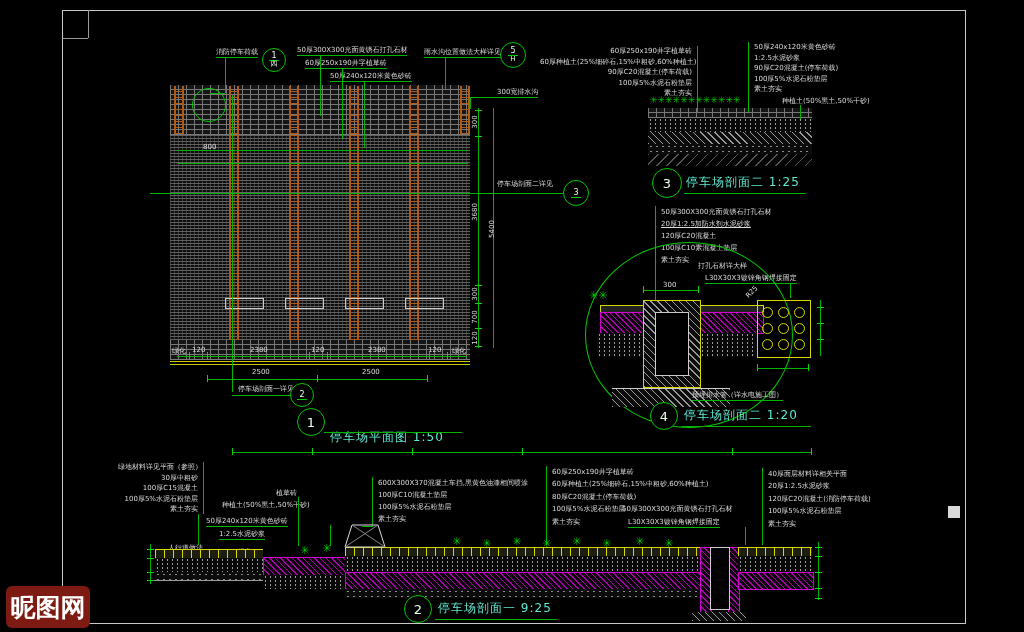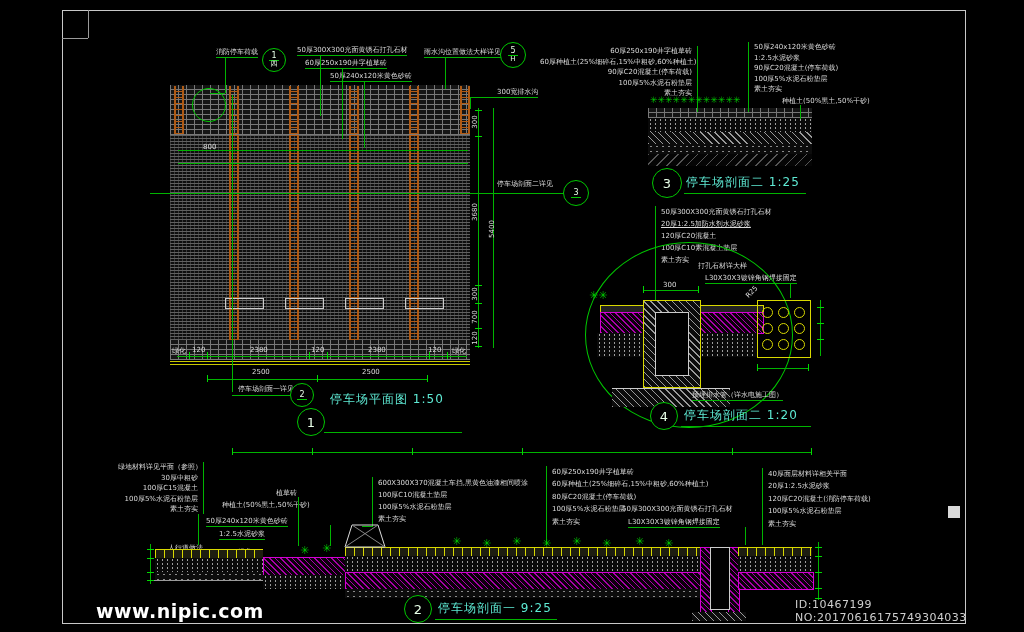--- a/index.html
+++ b/index.html
@@ -177,21 +177,21 @@
   </div>
   <div class="vl" style="left:445px;top:57px;height:32px;"></div>
 
   <div class="t ul" style="left:497px;top:88px;">300宽排水沟</div>
   <div class="hl" style="left:470px;top:97px;width:27px;"></div>
   <div class="vl" style="left:470px;top:97px;height:12px;"></div>
 
   <div class="bub" style="left:297px;top:408px;width:26px;height:26px;">
       <span>1</span>
     </div>
-  <div class="tt" style="left:330px;top:391px;">停车场平面图 1:50</div>
+  <div class="tt" style="left:330px;top:429px;">停车场平面图 1:50</div>
   <div class="hl" style="left:324px;top:432px;width:138px;"></div>
 
   <div class="plant sm" style="left:650px;top:96px;">✳✳✳✳✳✳✳✳✳✳✳✳</div>
   <div class="hatch-grid" style="left:648px;top:108px;width:164px;height:10px;"></div>
   <div class="speck" style="left:648px;top:118px;width:164px;height:14px;"></div>
   <div class="diag" style="left:648px;top:132px;width:164px;height:12px;"></div>
   <div class="dots" style="left:648px;top:144px;width:164px;height:10px;"></div>
   <div class="earth" style="left:648px;top:154px;width:164px;height:12px;"></div>
 
   <div class="lblgrp br-r" style="left:540px;top:46px;width:152px;height:66px;">
@@ -379,16 +379,17 @@
   <div class="htick" style="left:815px;top:598px;"></div>
 
   <div class="bub" style="left:404px;top:595px;width:26px;height:26px;">
       <span>2</span>
     </div>
   <div class="tt" style="left:438px;top:600px;">停车场剖面一 9:25</div>
   <div class="hl" style="left:435px;top:619px;width:122px;"></div>
 
   <div class="abs" style="left:948px;top:506px;width:12px;height:12px;background:#d9d9d9;"></div>
 
-  <div class="wm-site" style="left:96px;top:600px;">www.nipic.com</div>
-  <div class="idtext" style="left:795px;top:598px;">ID:10467199 NO:20170616175749304033</div>
+  <div class="wm-box" style="left:6px;top:586px;width:84px;height:42px;font-size:25px;">
+    <span>昵图网</span>
+  </div>
 
 </div>
 
 </body></html>

